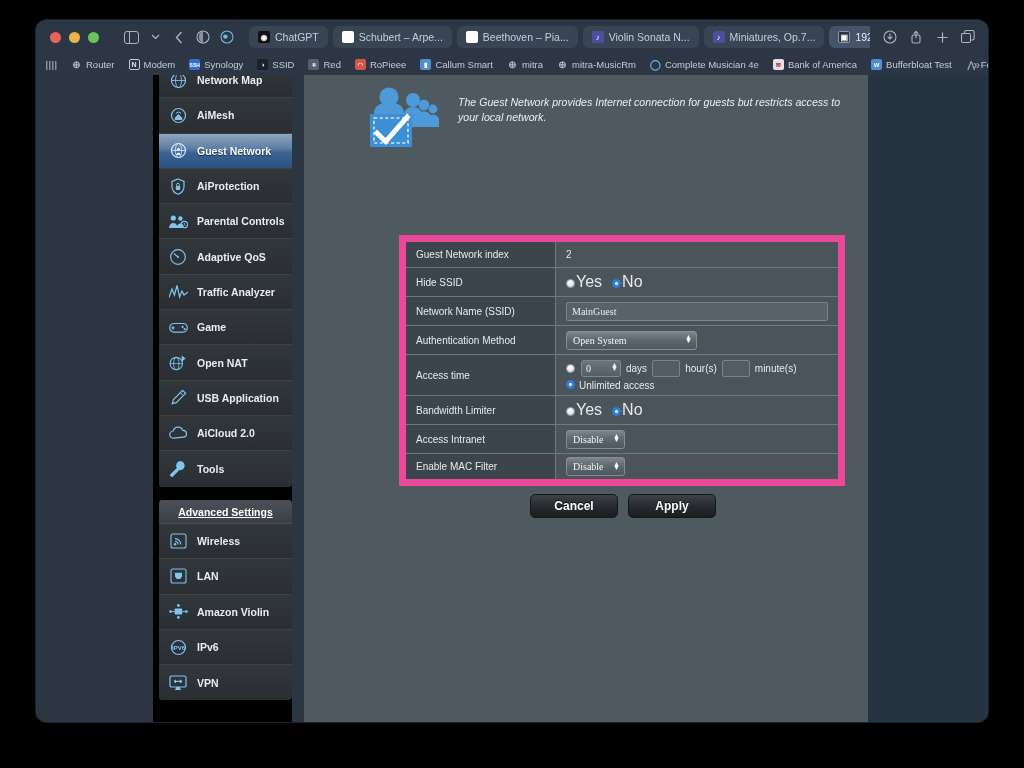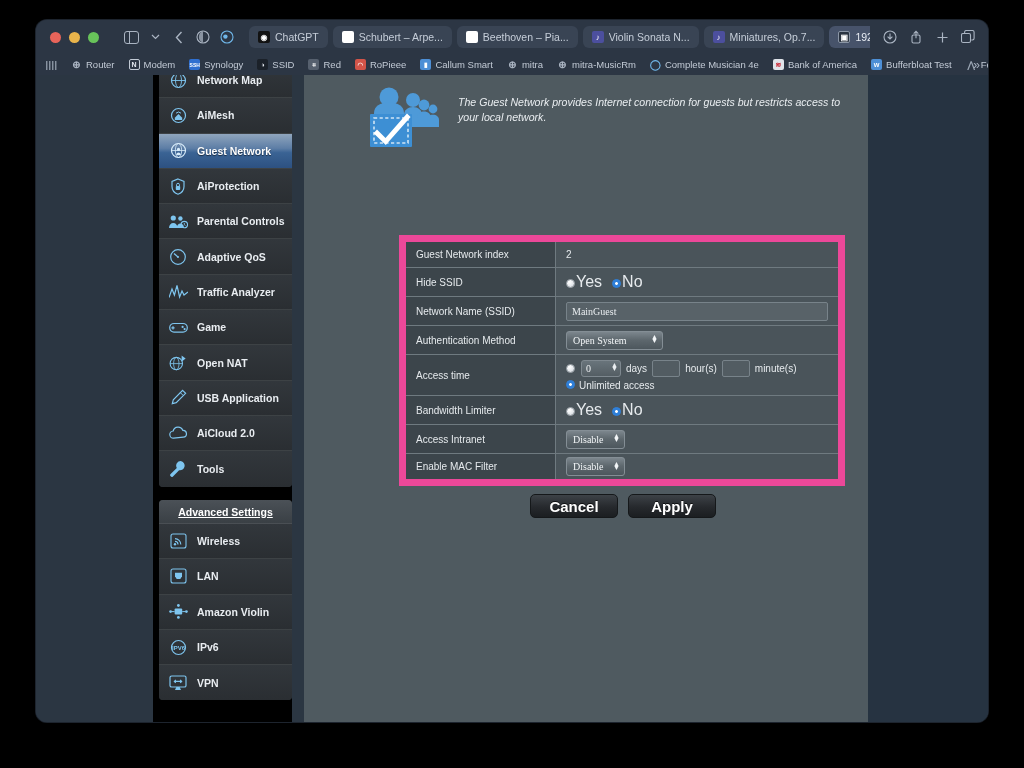--- a/index.html
+++ b/index.html
@@ -281,36 +281,36 @@
     display: inline-flex; align-items: center; justify-content: space-between;
     height: 19px;
     background: linear-gradient(180deg, #7c868d 0%, #5d676d 48%, #4d575d 100%);
     border: 1px solid #848e95;
     border-radius: 3px;
     color: #f2f5f7;
     font-size: 10px;
     font-family: "Liberation Serif", serif;
     padding: 0 4px 0 6px;
   }
-  .sel.wide { width: 97px; text-align: center; }
+  .sel.wide { width: 131px; text-align: center; }
   .sel.narrow { width: 59px; }
   .sel-arrows { display: flex; flex-direction: column; line-height: .55; font-size: 7px; margin-left: 5px; }
 
   #buttons {
     position: absolute;
     left: 494px; top: 419px;
     display: flex; gap: 10px;
   }
   .btn {
     width: 88px; height: 24px;
     border-radius: 5px;
     background: linear-gradient(180deg, #3d4247 0%, #26292d 55%, #1b1e21 100%);
     border: 1px solid #15181a;
     color: #ffffff;
-    font-size: 15px;
+    font-size: 12px;
     font-weight: bold;
     display: flex; align-items: center; justify-content: center;
     cursor: pointer;
     text-shadow: 0 -1px 0 rgba(0,0,0,.7);
   }
 </style>
 </head>
 <body>
 
 <div id="browser-window">

